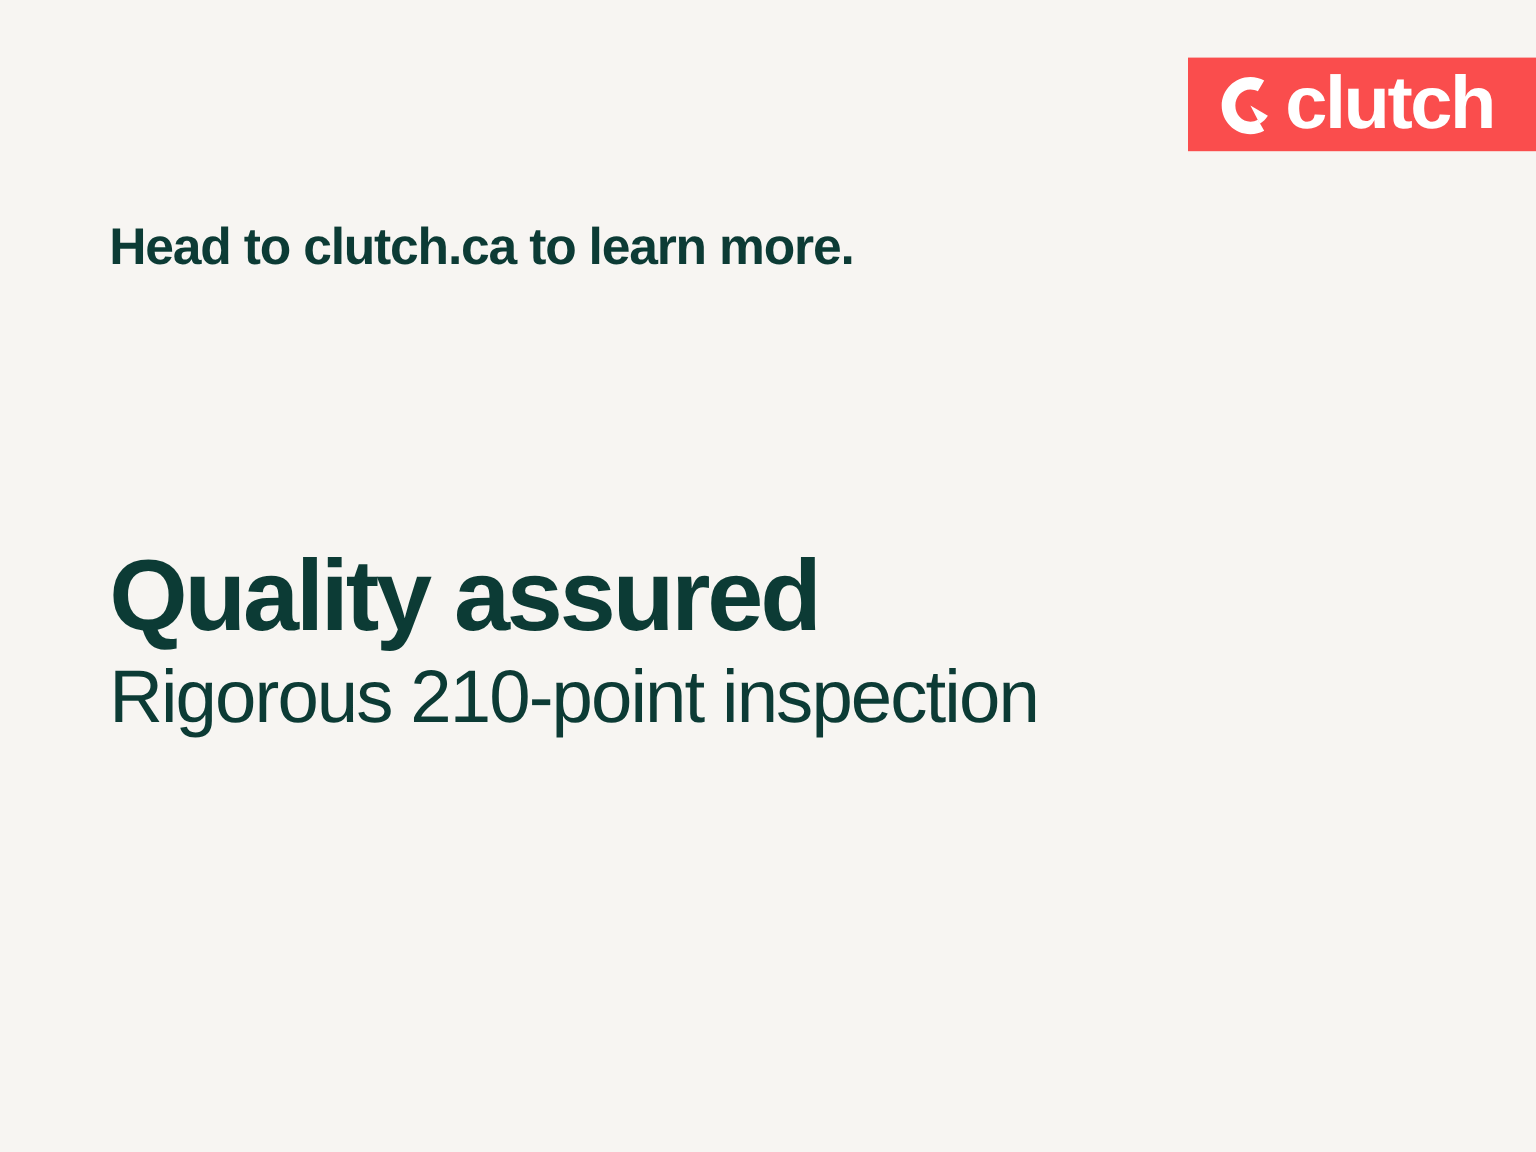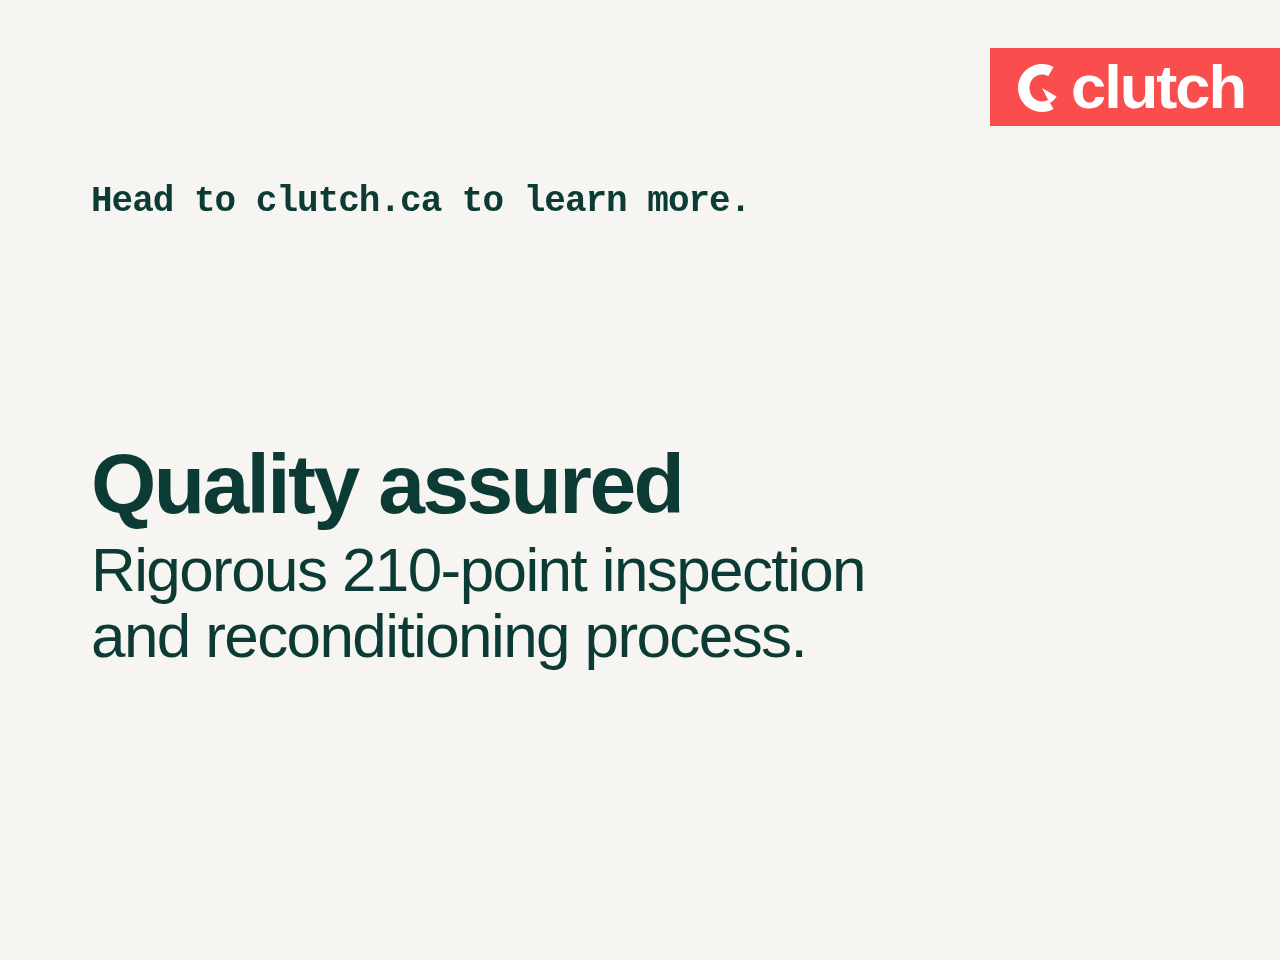--- a/index.html
+++ b/index.html
@@ -58,34 +58,33 @@
     white-space: nowrap;
     transform: scaleX(1.02);
     transform-origin: left center;
   }
 
   
   .eyebrow {
     position: absolute;
     left: 91px;
     top: 182px;
-    font-size: 36px;
+    font-size: 43px;
     font-weight: 700;
     letter-spacing: -1.0px;
     color: #0c3b35;
     line-height: 1.12;
     white-space: nowrap;
-    font-family: Liberation Mono, monospace;
   }
 
   
   .message-block {
     position: absolute;
     left: 91px;
-    top: 440px;
+    top: 452px;
     width: 1000px;
   }
   .headline {
     font-size: 84px;
     font-weight: 700;
     letter-spacing: -2.6px;
     color: #0c3b35;
     line-height: 1.06;
     margin: 0 0 8px 0;
     white-space: nowrap;
@@ -119,17 +118,16 @@
       <span class="brand-wordmark">clutch</span>
     </div>
   </div>
 
   <div class="eyebrow">Head to clutch.ca to learn more.</div>
 
   <div class="message-block">
     <h1 class="headline">Quality assured</h1>
     <p class="subheadline">
       <span class="sub-line">Rigorous 210-point inspection</span>
-      <span class="sub-line">and reconditioning process.</span>
     </p>
   </div>
 
 </div>
 
 </body></html>

